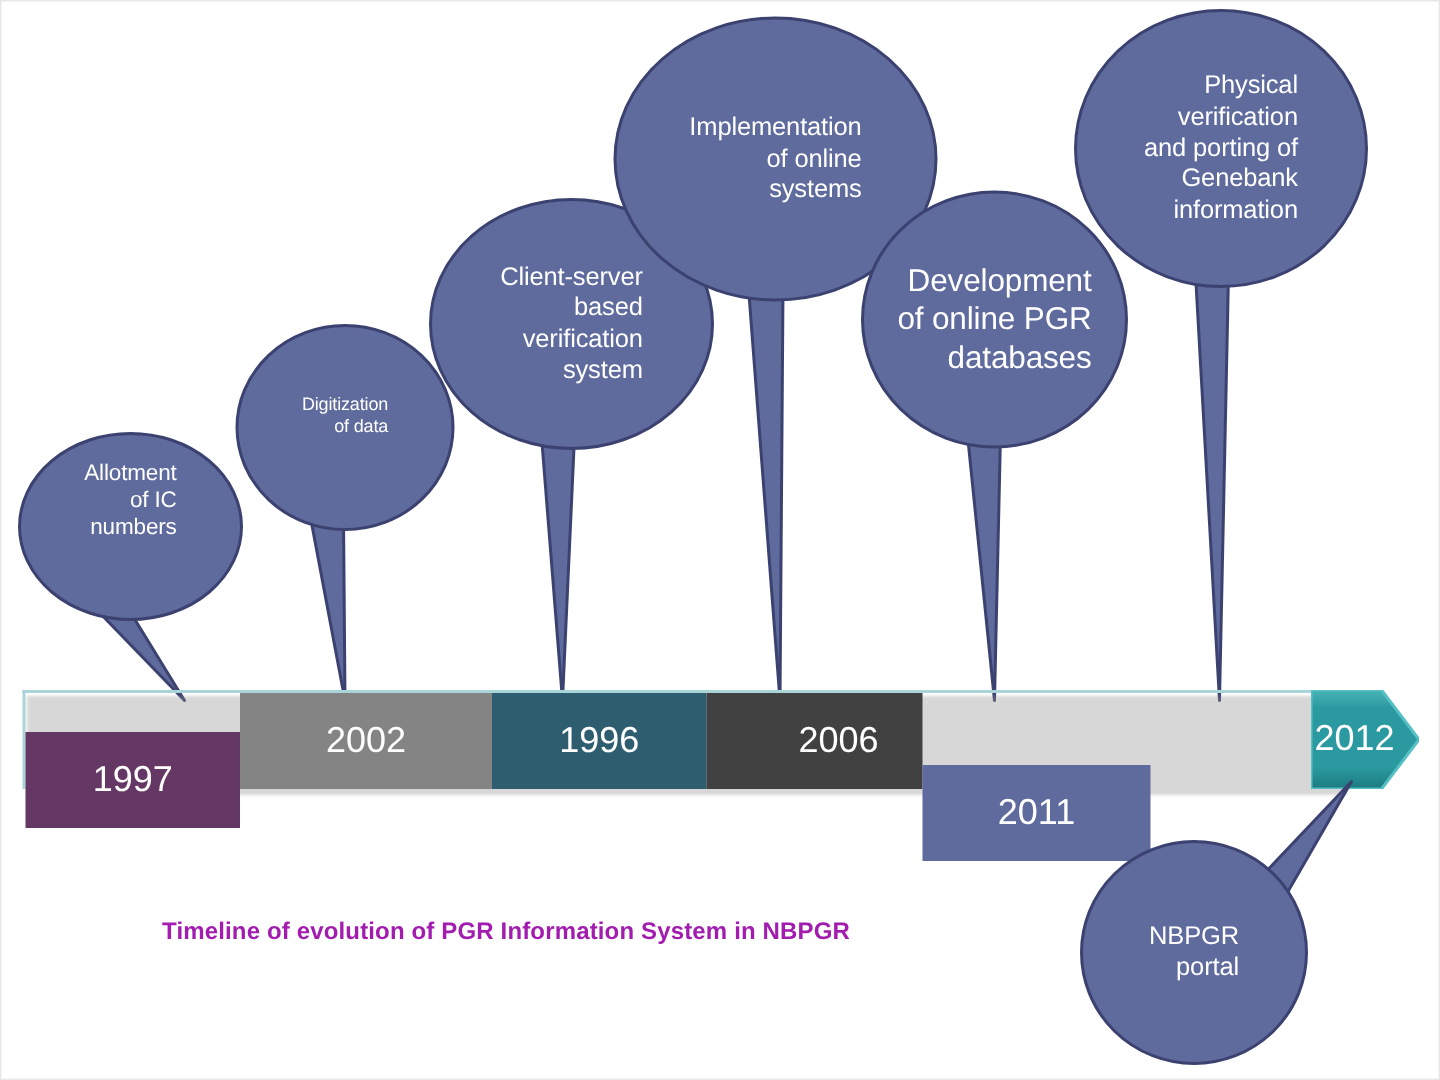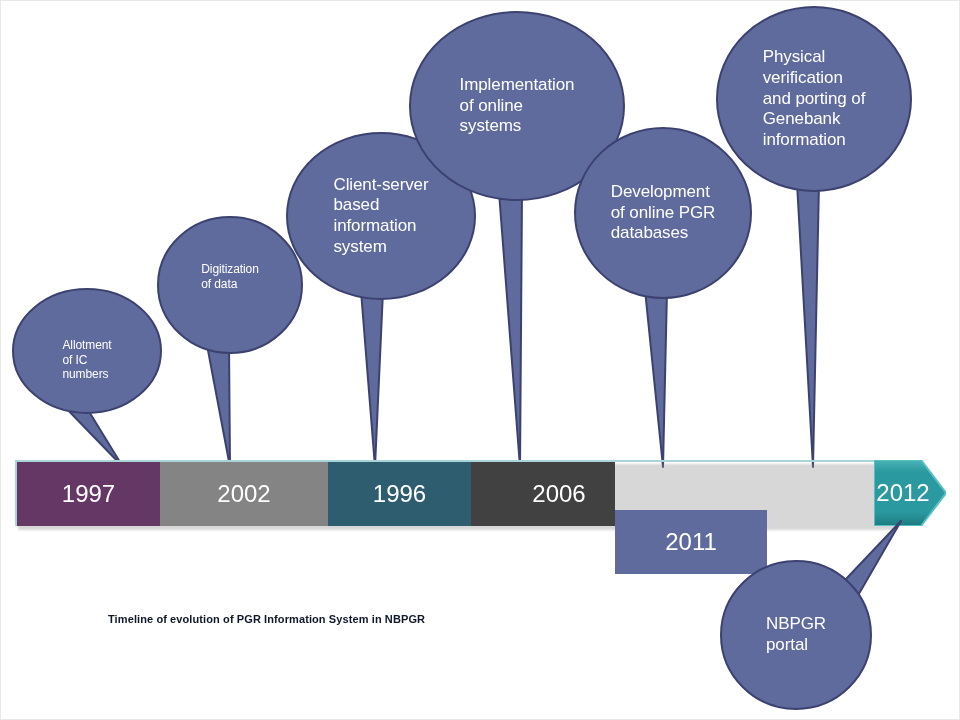--- a/index.html
+++ b/index.html
@@ -26,21 +26,21 @@
   .balloon-svg {
     position: absolute;
     inset: 0;
     width: 960px;
     height: 720px;
     overflow: visible;
   }
   .balloon-text {
     position: absolute;
     color: #ffffff;
-    text-align: left;
+    text-align: right;
     line-height: 1.22;
     font-family: "Liberation Sans", sans-serif;
     letter-spacing: -0.1px;
     white-space: pre-line;
     display: flex;
     align-items: center;
     justify-content: center;
     pointer-events: none;
   }
 
@@ -98,23 +98,23 @@
     font-size: 24px;
     font-family: "Liberation Sans", sans-serif;
     pointer-events: none;
   }
 
   
   .caption {
     position: absolute;
     left: 107px;
     top: 612px;
-    font-size: 11px;
+    font-size: 16px;
     font-weight: bold;
-    color: #0f172a;
+    color: #a21caf;
     font-family: "Liberation Sans", sans-serif;
     letter-spacing: 0.1px;
     white-space: nowrap;
   }
 </style>
 </head>
 <body>
 
 <div id="stage">
 
@@ -139,47 +139,47 @@
         <g>
           <path d="M 644 289 L 662 466 L 666 289 Z" fill="#5f6a9d" stroke="#3c4270" stroke-width="2" stroke-linejoin="round"></path>
           <ellipse cx="662" cy="212" rx="88" ry="85" fill="#5f6a9d" stroke="#3c4270" stroke-width="2"></ellipse>
         </g>
         <g>
           <path d="M 796 182 L 812 466 L 818 182 Z" fill="#5f6a9d" stroke="#3c4270" stroke-width="2" stroke-linejoin="round"></path>
           <ellipse cx="813" cy="98" rx="97" ry="92" fill="#5f6a9d" stroke="#3c4270" stroke-width="2"></ellipse>
         </g>
       </svg>
     <div id="balloon-labels">
-        <div class="balloon-text" style="left: 12px; top: 297px; width: 148px; height: 124px; font-size: 12px;">Allotment
+        <div class="balloon-text" style="left: 12px; top: 271px; width: 148px; height: 124px; font-size: 15px;">Allotment
 of IC
 numbers</div>
         <div class="balloon-text" style="left: 157px; top: 208px; width: 144px; height: 136px; font-size: 12px;">Digitization
 of data</div>
         <div class="balloon-text" style="left: 286px; top: 132px; width: 188px; height: 166px; font-size: 17px;">Client-server
 based
-information
+verification
 system</div>
         <div class="balloon-text" style="left: 409px; top: 11px; width: 214px; height: 188px; font-size: 17px;">Implementation
 of online
 systems</div>
-        <div class="balloon-text" style="left: 574px; top: 127px; width: 176px; height: 170px; font-size: 17px;">Development
+        <div class="balloon-text" style="left: 574px; top: 127px; width: 176px; height: 170px; font-size: 21px;">Development
 of online PGR
 databases</div>
         <div class="balloon-text" style="left: 716px; top: 6px; width: 194px; height: 184px; font-size: 17px;">Physical
 verification
 and porting of
 Genebank
 information</div>
       </div>
   </div>
 
   <div class="bar-layer">
     <div class="bar-shadow"></div>
     <div class="bar-frame" id="bar-frame">
-        <div class="seg" style="background: rgb(101, 55, 100); width: 143px;">
+        <div class="seg" style="background: rgb(101, 55, 100); width: 143px; margin-top: 26px;">
           <span class="seg-label">1997</span>
         </div>
         <div class="seg" style="background: rgb(132, 132, 132); width: 168px;">
           <span class="seg-label">2002</span>
         </div>
         <div class="seg" style="background: rgb(47, 93, 112); width: 143px;">
           <span class="seg-label">1996</span>
         </div>
         <div class="seg" style="background: rgb(65, 65, 65); width: 144px; padding-left: 32px;">
           <span class="seg-label">2006</span>

